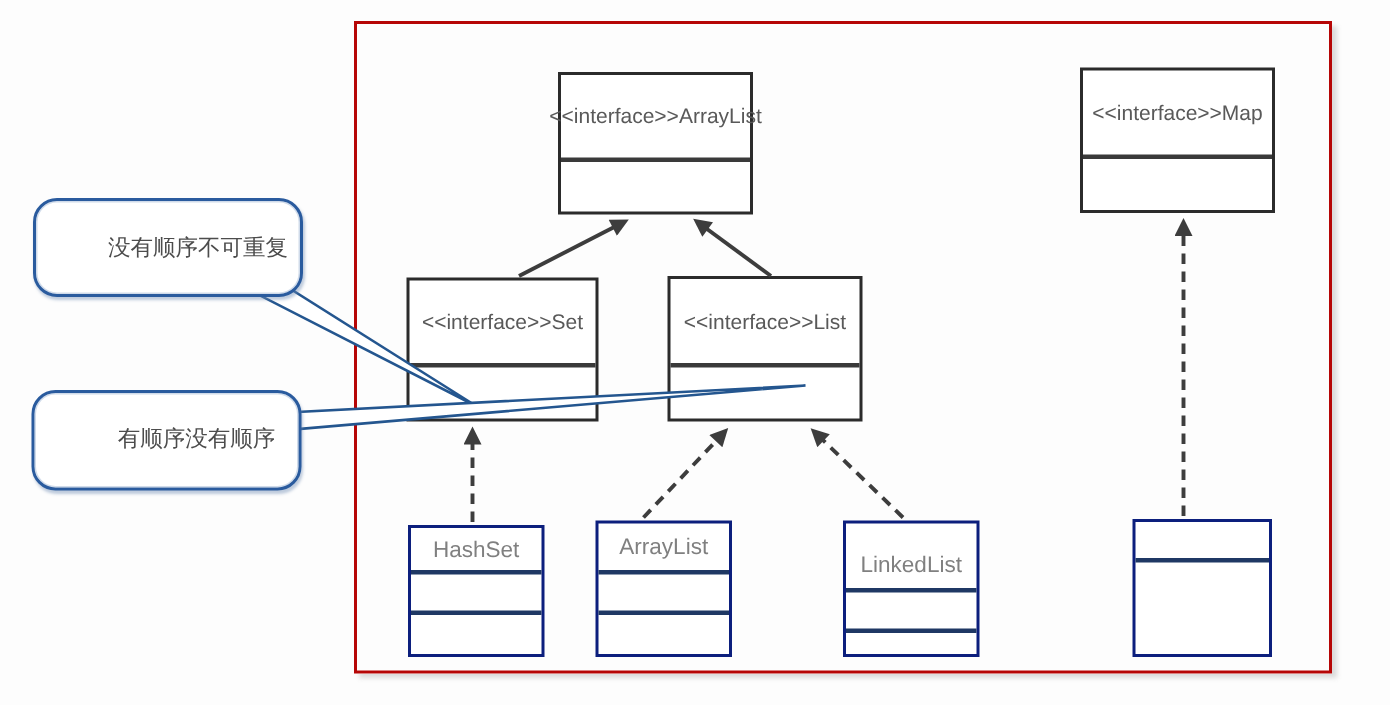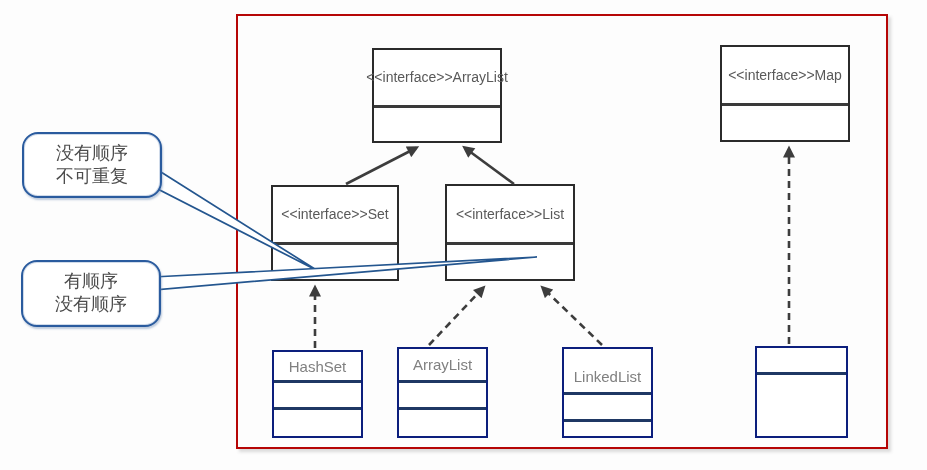--- a/index.html
+++ b/index.html
@@ -46,23 +46,24 @@
   #box-hashset .name{height:28px;}
   #box-arraylist{left:397px;top:347px;width:91px;height:91px;}
   #box-arraylist .name{height:31px;}
   #box-linkedlist{left:562px;top:347px;width:91px;height:91px;}
   #box-linkedlist .name{height:31px;margin-top:12px;}
   #box-hashmap{left:755px;top:346px;width:93px;height:92px;}
   #box-hashmap .name{height:30px;}
   
   .callout{
     position:absolute;background:#ffffff;border:2px solid #2a5b9e;border-radius:16px;
-    display:flex;flex-direction:column;justify-content:center;align-items:center;
-    color:#4c4c4c;font-size:18px;line-height:23px;
+    display:flex;flex-direction:row;justify-content:center;align-items:center;
+    color:#4c4c4c;font-size:15px;line-height:23px;
     box-shadow:1px 2px 2px rgba(110,140,180,0.45), inset 0 0 0 1px rgba(42,91,158,0.22);
+    padding-left:40px;
   }
   #callout-set{left:22px;top:132px;width:136px;height:62px;}
   #callout-list{left:21px;top:260px;width:136px;height:63px;font-family:Liberation Mono, monospace;}
   .overlay{position:absolute;left:0;top:0;pointer-events:none;}
 </style>
 </head>
 <body>
 
 <div class="stage">
 

